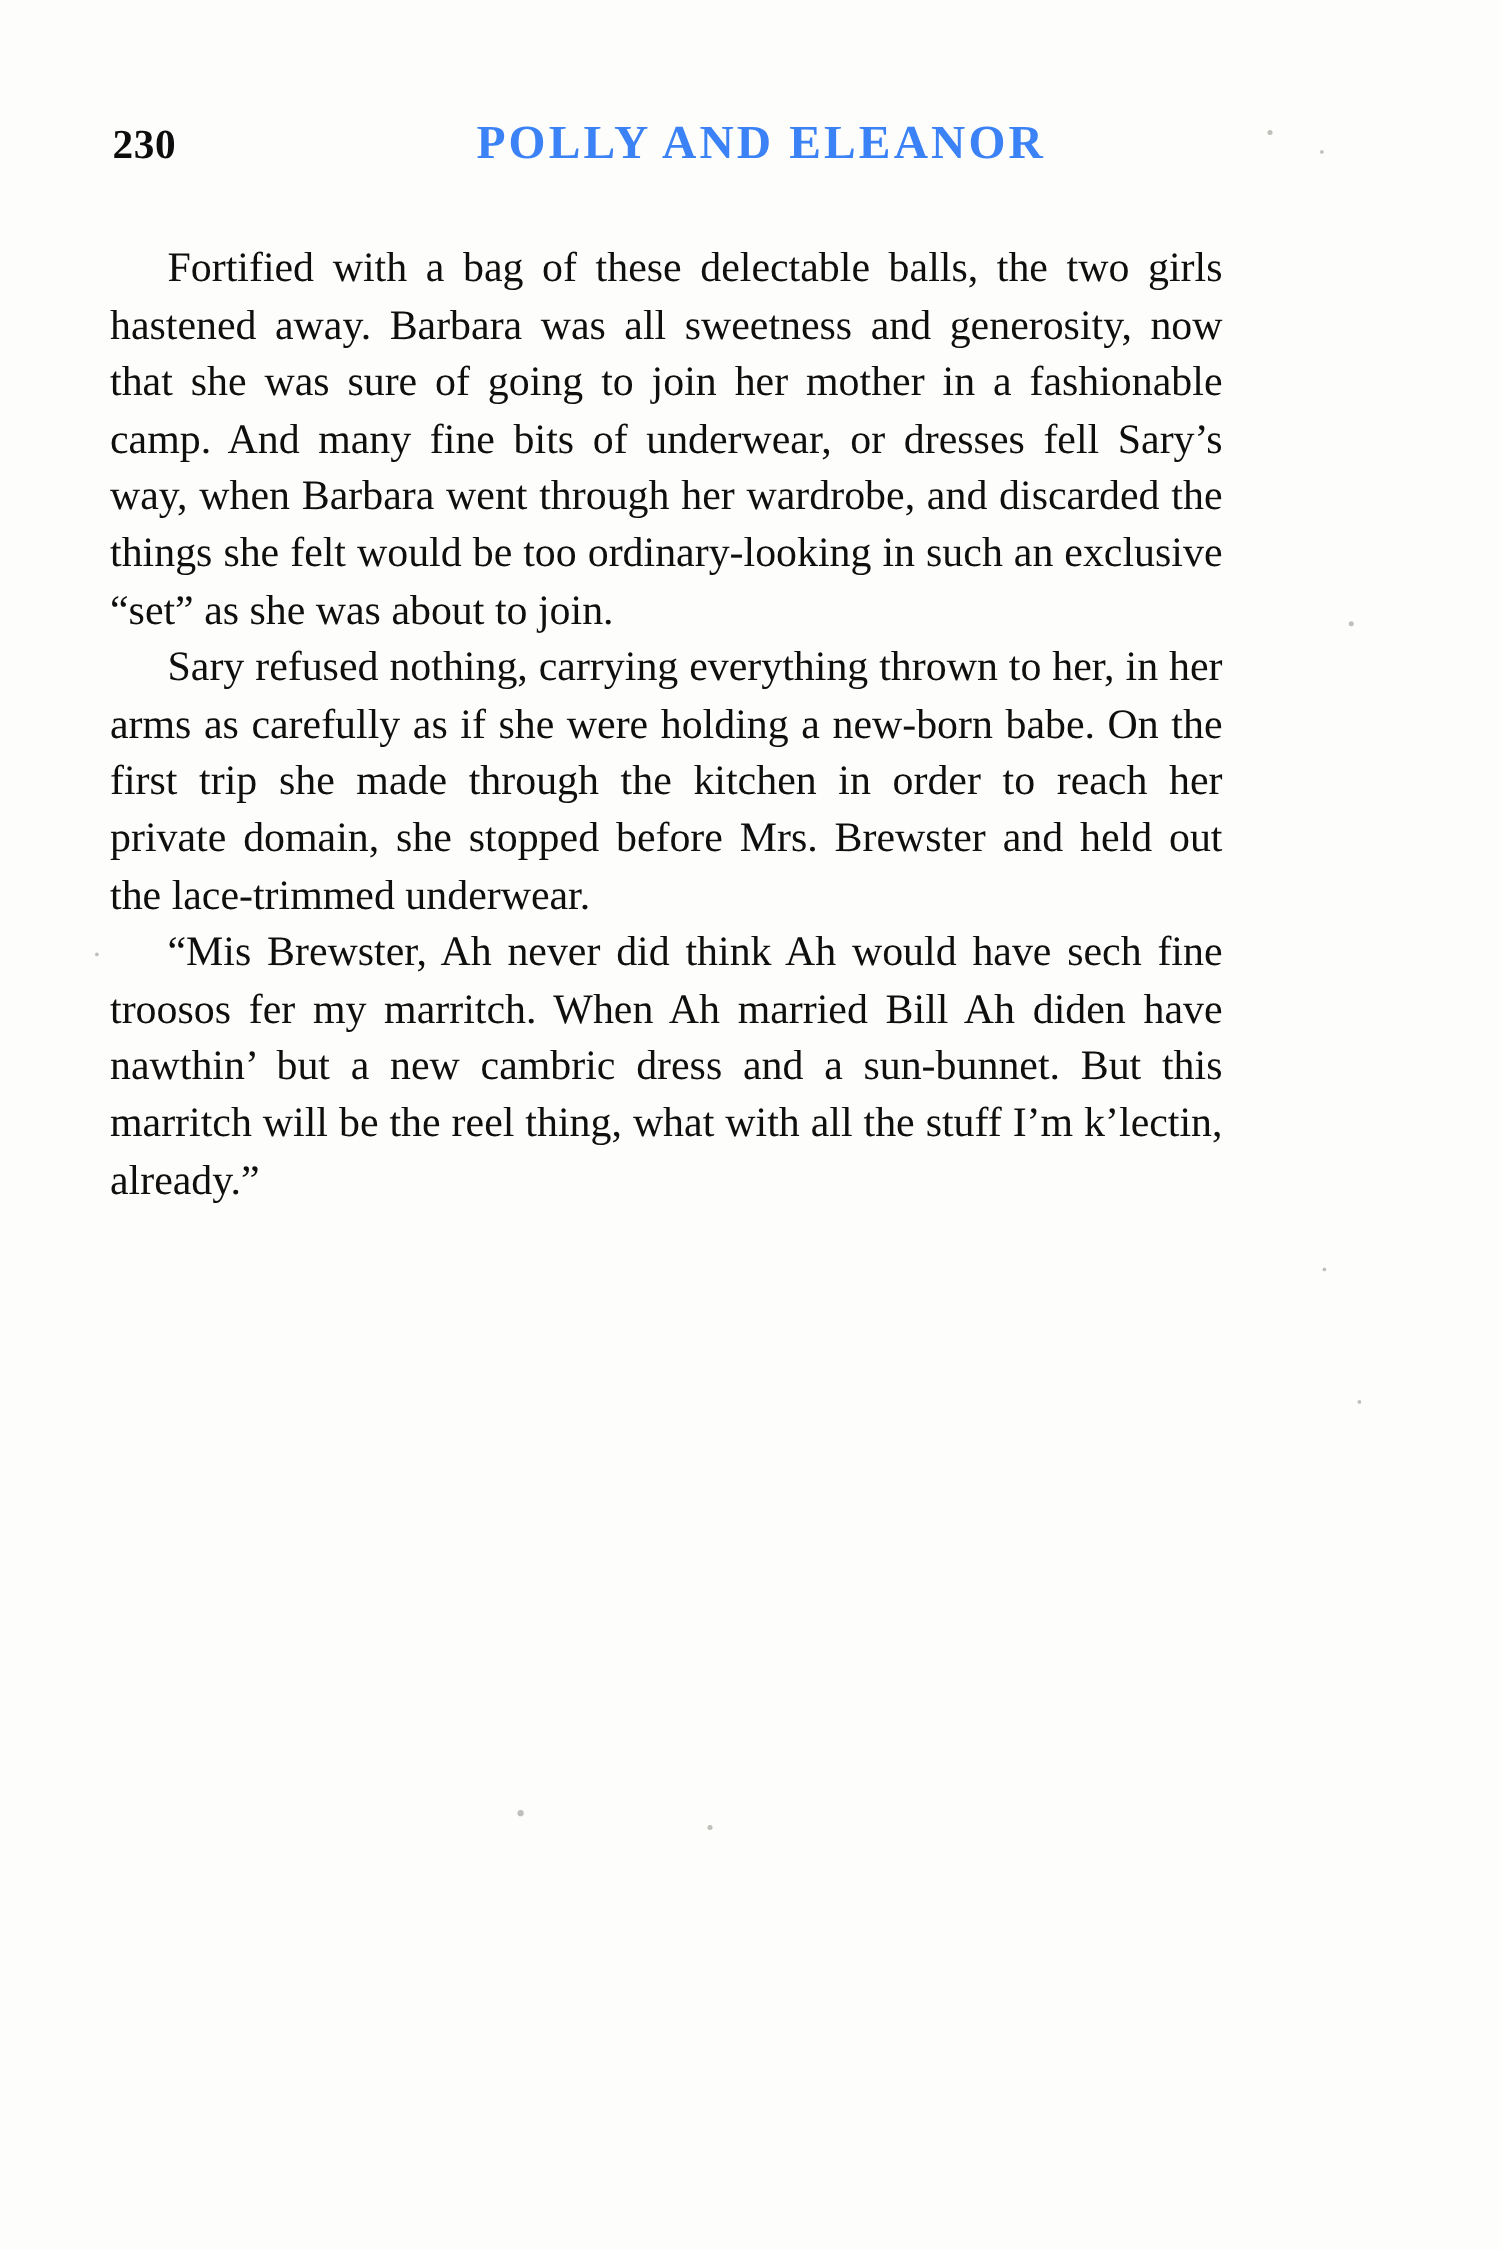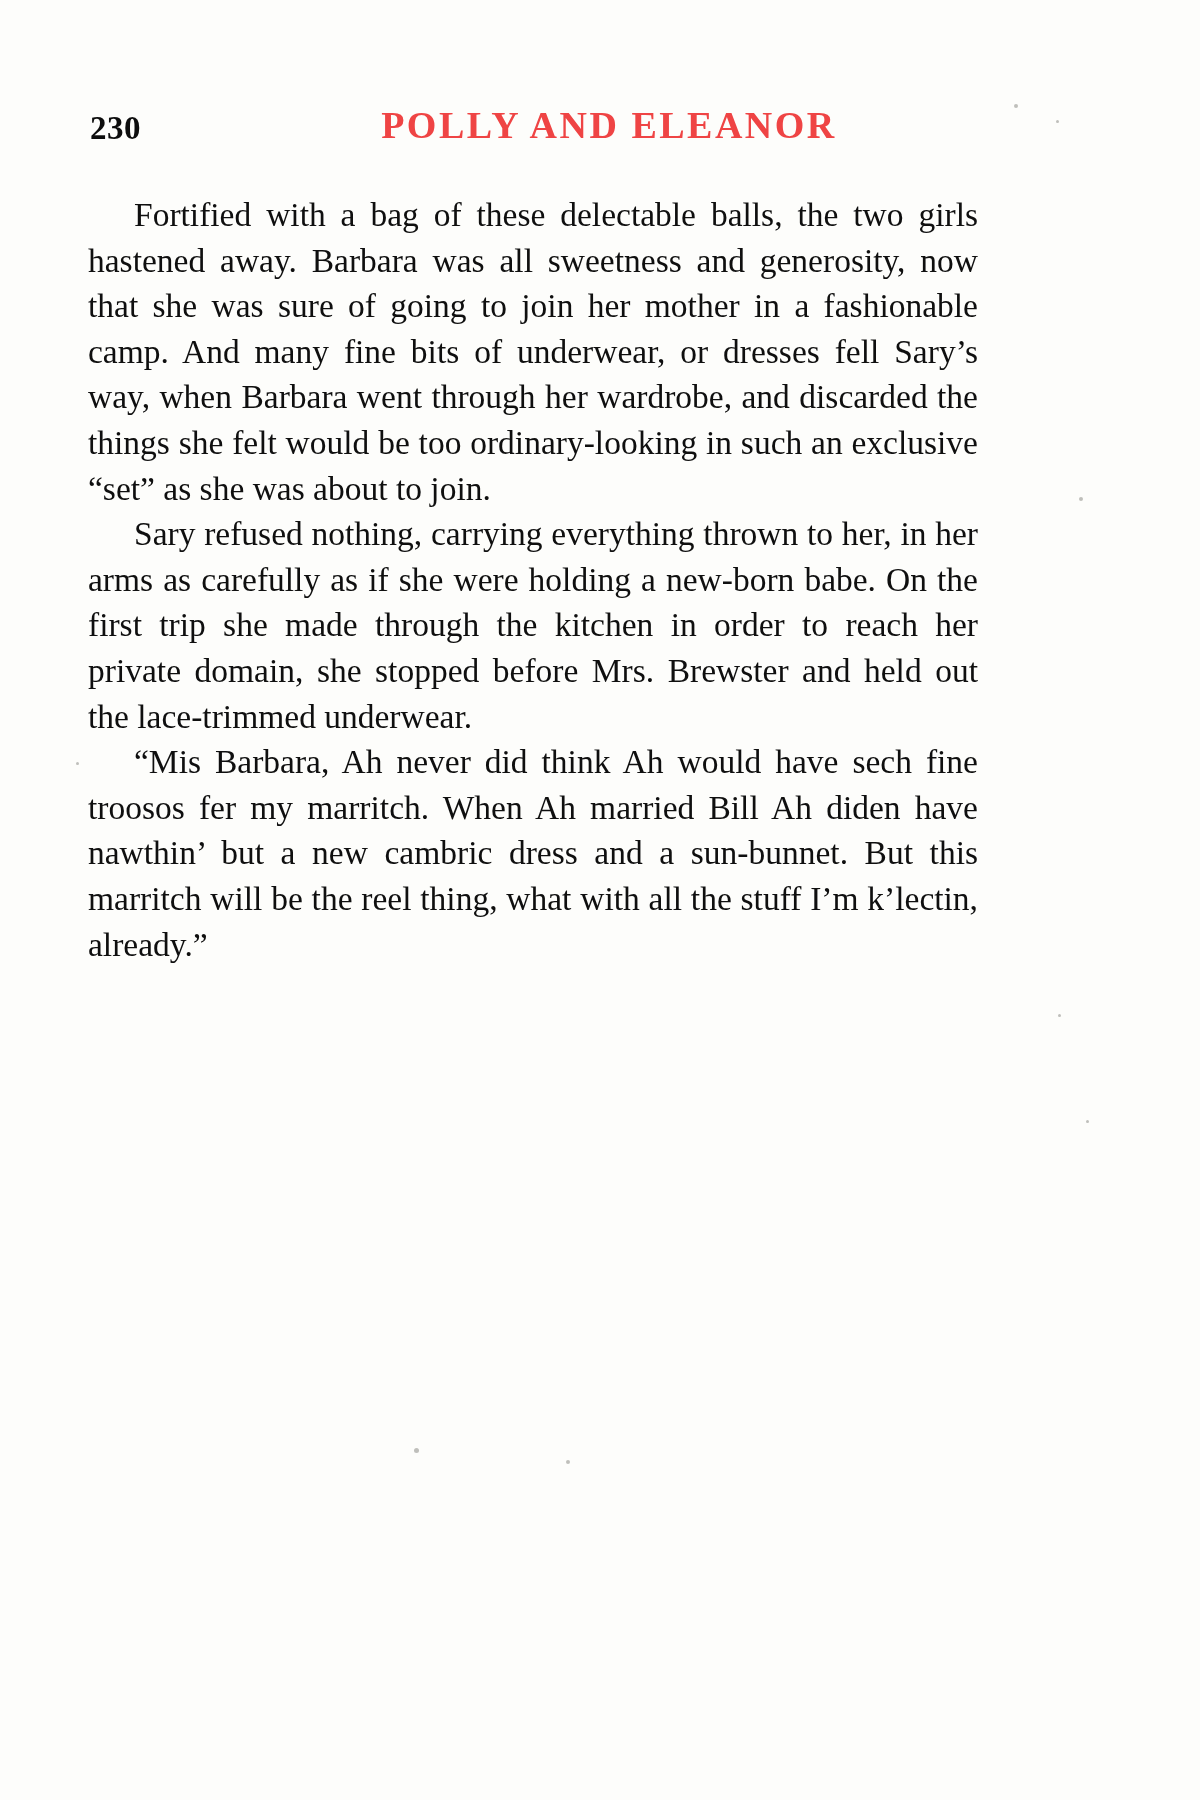--- a/index.html
+++ b/index.html
@@ -27,39 +27,39 @@
     left: 88px;
     top: 88px;
     width: 1000px;
     height: 1630px;
   }
   
   .head-row {
     position: relative;
     height: 70px;
     display: flex;
-    align-items: center;
+    align-items: flex-start;
   }
   .folio {
     font-family: "Liberation Serif", "DejaVu Serif", serif;
     font-size: 33px;
     font-weight: 700;
     letter-spacing: 0.5px;
     color: #0d0d0d;
     width: 100px;
     padding-top: 10px;
     padding-left: 2px;
   }
   .running-title {
     flex: 1;
     text-align: center;
     font-size: 38px;
     font-weight: 700;
     letter-spacing: 2.5px;
-    color: #ef4444;
+    color: #3b82f6;
     padding-right: 60px;
     padding-top: 4px;
     white-space: nowrap;
   }
   
   .body-text {
     margin-top: 34px;
     width: 890px;
     font-size: 33.5px;
     line-height: 45.6px;
@@ -91,21 +91,21 @@
   <div class="page-inner">
 
     <div class="head-row">
       <div class="folio">230</div>
       <div class="running-title">POLLY AND ELEANOR</div>
     </div>
 
     <div class="body-text">
       <p class="indent">Fortified with a bag of these delectable balls, the two girls hastened away.  Barbara was all sweetness and generosity, now that she was sure of going to join her mother in a fashionable camp. And many fine bits of underwear, or dresses fell Sary’s way, when Barbara went through her wardrobe, and discarded the things she felt would be too ordinary-looking in such an exclusive “set” as she was about to join.</p>
       <p class="indent">Sary refused nothing, carrying everything thrown to her, in her arms as carefully as if she were holding a new-born babe.  On the first trip she made through the kitchen in order to reach her private domain, she stopped before Mrs. Brewster and held out the lace-trimmed underwear.</p>
-      <p class="indent">“Mis Barbara, Ah never did think Ah would have sech fine troosos fer my marritch.  When Ah married Bill Ah diden have nawthin’ but a new cambric dress and a sun-bunnet.  But this marritch will be the reel thing, what with all the stuff I’m k’lectin, already.”</p>
+      <p class="indent">“Mis Brewster, Ah never did think Ah would have sech fine troosos fer my marritch.  When Ah married Bill Ah diden have nawthin’ but a new cambric dress and a sun-bunnet.  But this marritch will be the reel thing, what with all the stuff I’m k’lectin, already.”</p>
     </div>
 
   </div>
 
   <div class="speckle" style="left:1014px;top:104px;width:4px;height:4px;"></div>
   <div class="speckle" style="left:1056px;top:120px;width:3px;height:3px;"></div>
   <div class="speckle" style="left:1079px;top:497px;width:4px;height:4px;"></div>
   <div class="speckle" style="left:1086px;top:1120px;width:3px;height:3px;"></div>
   <div class="speckle" style="left:1058px;top:1014px;width:3px;height:3px;"></div>
   <div class="speckle" style="left:414px;top:1448px;width:5px;height:5px;"></div>

